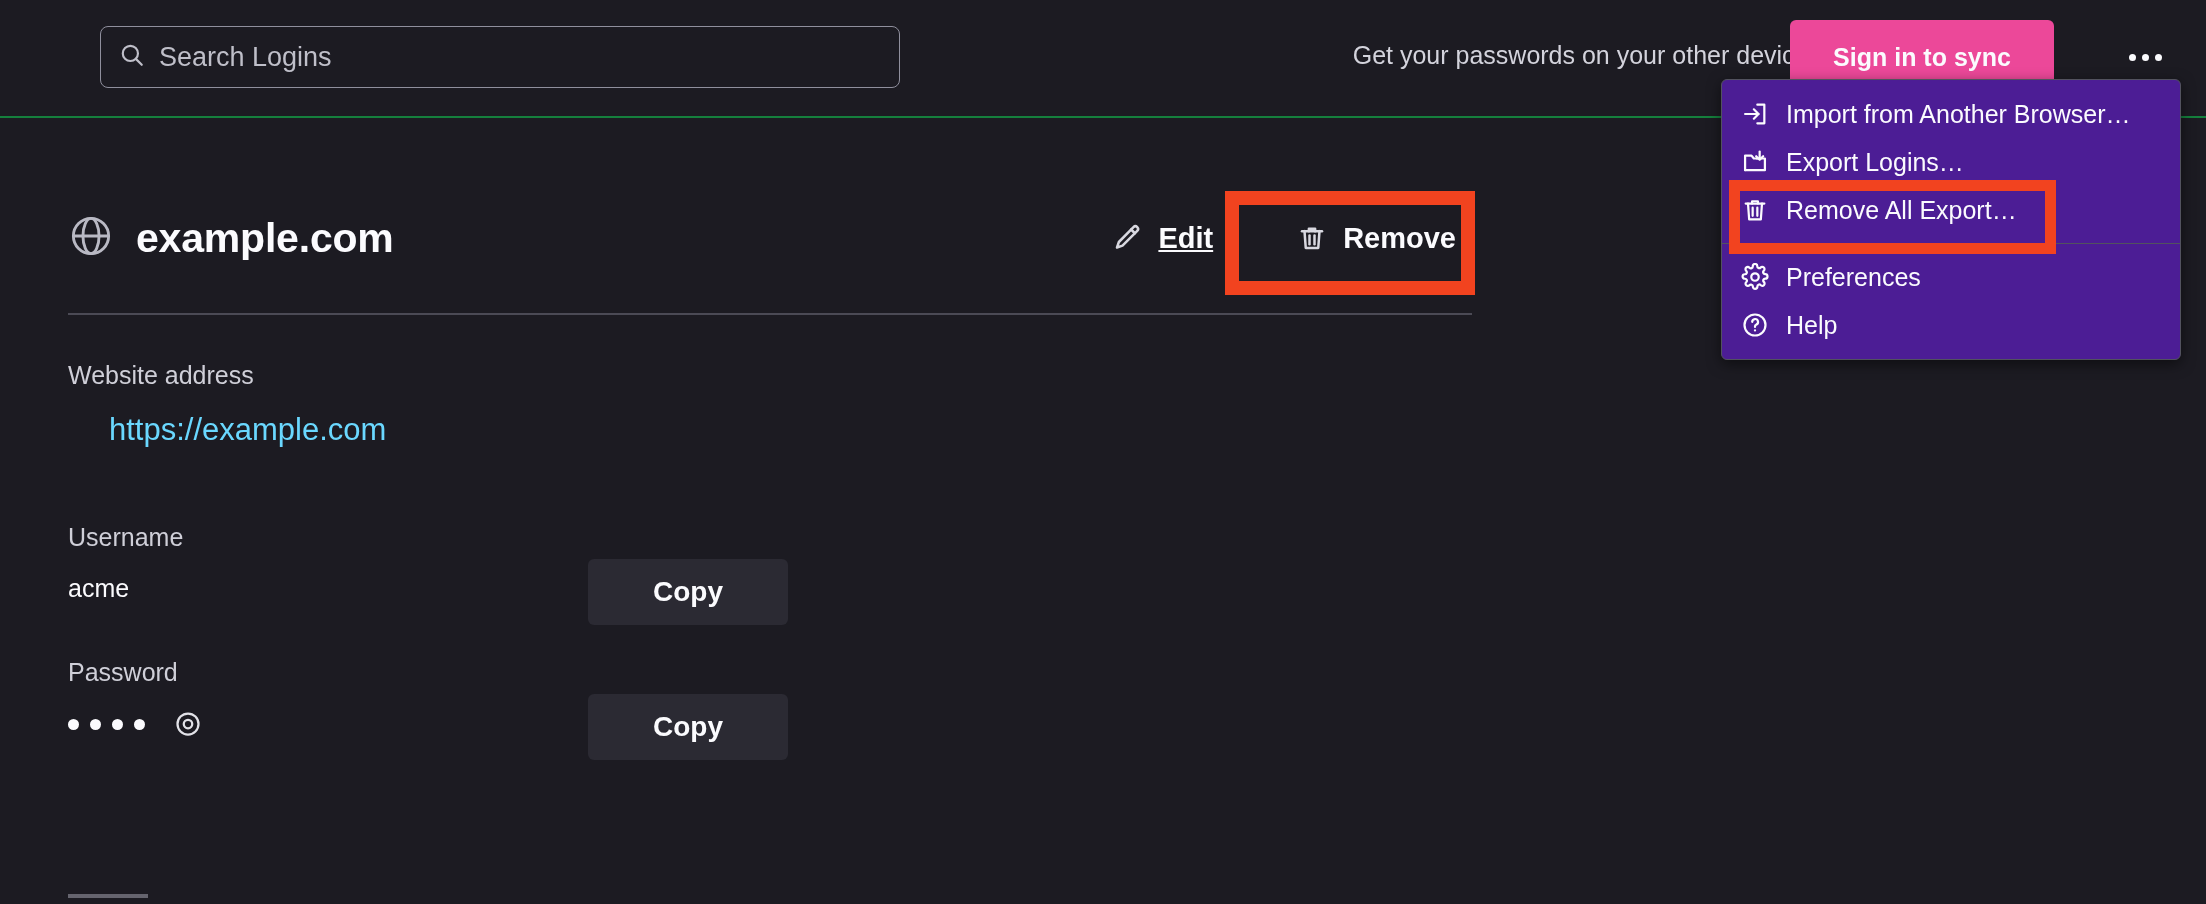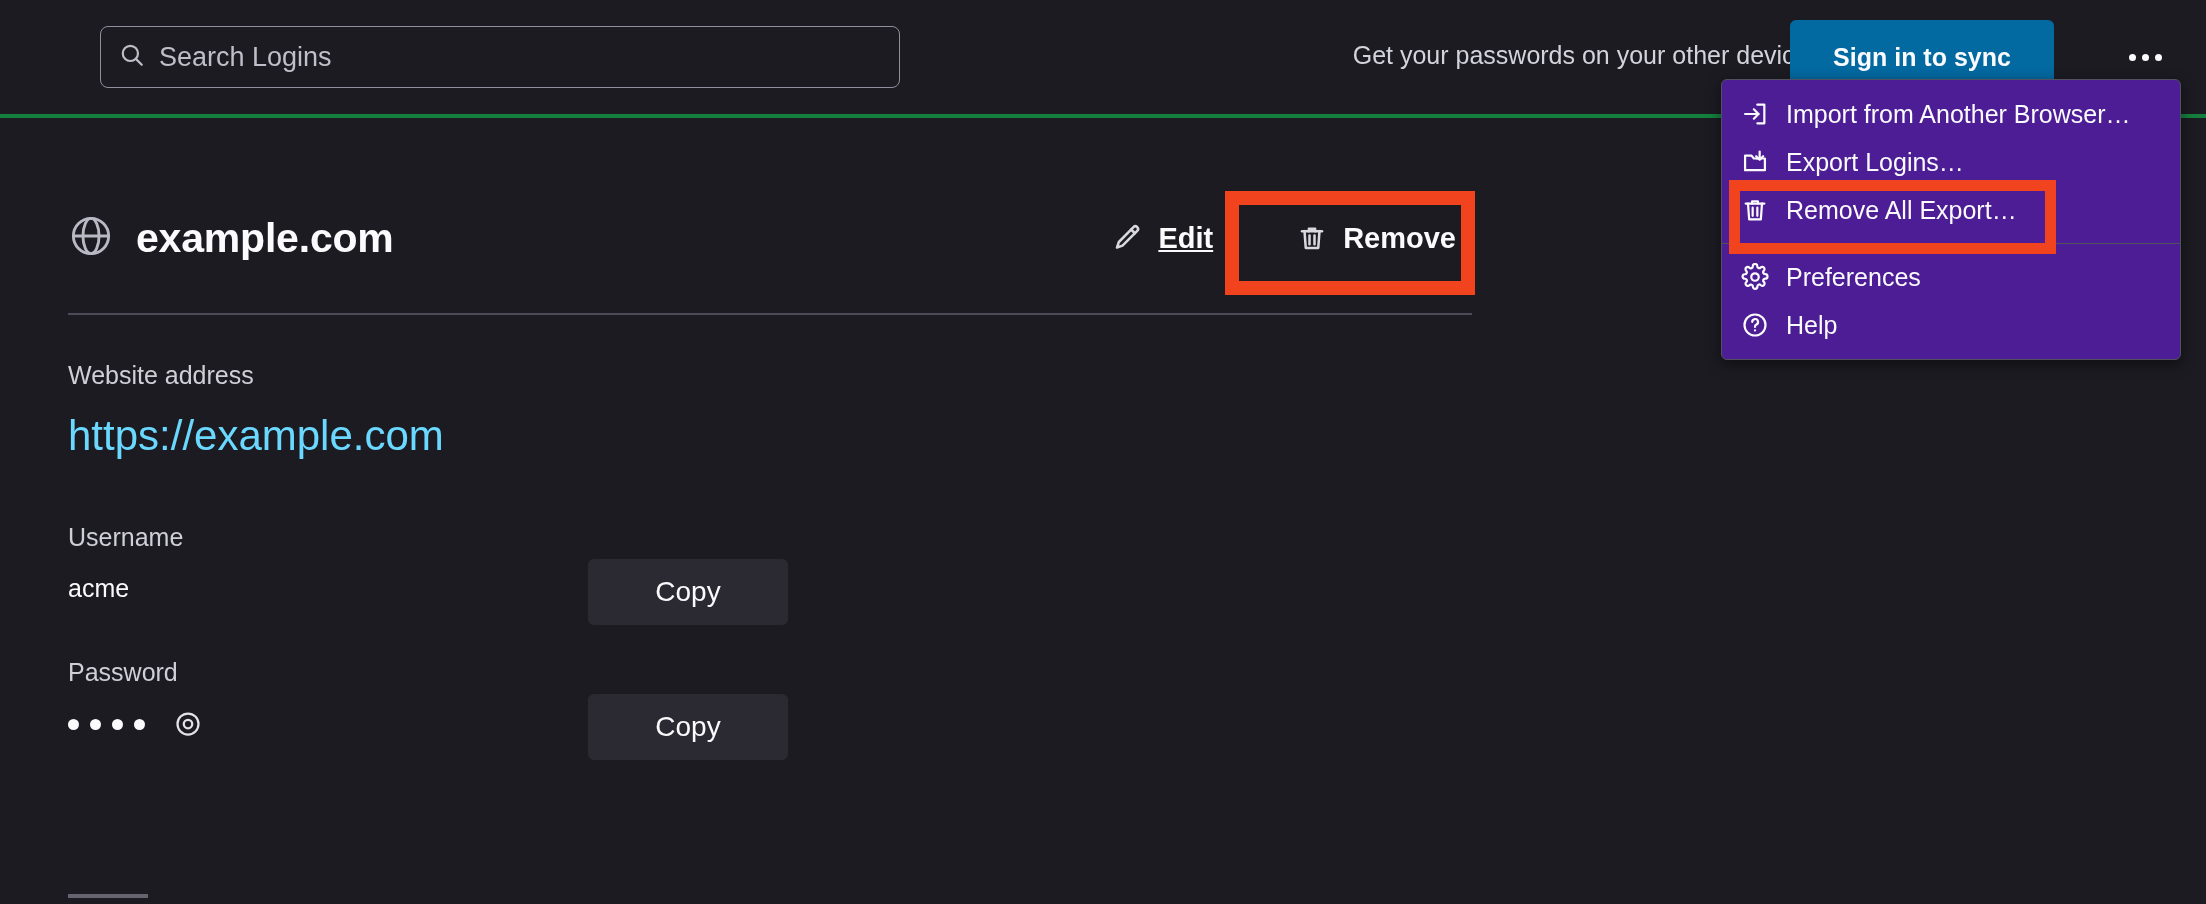--- a/index.html
+++ b/index.html
@@ -16,21 +16,21 @@
     position: relative;
     -webkit-font-smoothing: antialiased;
   }
 
   
   #header {
     position: absolute;
     left: 0; top: 0;
     width: 2206px;
     height: 118px;
-    border-bottom: 4px solid #15803d;
+    border-bottom: 2px solid #15803d;
     box-sizing: border-box;
   }
   #search-wrap {
     position: absolute;
     left: 100px;
     top: 26px;
     width: 800px;
     height: 62px;
     border: 1px solid #8f8f9d;
     border-radius: 8px;
@@ -60,21 +60,21 @@
     font-size: 25px;
     color: #d3d3dc;
     white-space: nowrap;
   }
   #sync-button {
     position: absolute;
     left: 1790px;
     top: 20px;
     width: 264px;
     height: 74px;
-    background: #0369a1;
+    background: #ec4899;
     border: none;
     border-radius: 6px;
     color: #fbfbfe;
     font-family: "Liberation Sans", sans-serif;
     font-size: 25px;
     font-weight: bold;
     cursor: pointer;
   }
   #menu-button {
     position: absolute;
@@ -226,37 +226,38 @@
     font-size: 25px;
     color: #cfcfd8;
     margin: 0 0 22px 0;
   }
   .field-value {
     font-size: 25px;
     color: #fbfbfe;
     margin: 0;
   }
   .field-link {
-    font-size: 42px;
+    font-size: 31px;
     color: #6ad8ff;
     text-decoration: none;
     cursor: pointer;
+    margin-left: 41px;
   }
   .copy-button {
     position: absolute;
     left: 520px;
     width: 200px;
     height: 66px;
     background: #2b2a33;
     border: none;
     border-radius: 6px;
     color: #fbfbfe;
     font-family: "Liberation Sans", sans-serif;
     font-size: 28px;
-    font-weight: normal;
+    font-weight: bold;
     cursor: pointer;
   }
   #field-website { top: 243px; }
   #field-username { top: 405px; }
   #field-password { top: 540px; }
   #username-copy { top: 36px; }
   #password-copy { top: 36px; }
 
   .dots-row { display: flex; align-items: center; }
   .pwd-dots { display: flex; align-items: center; gap: 11px; margin-right: 28px; }

